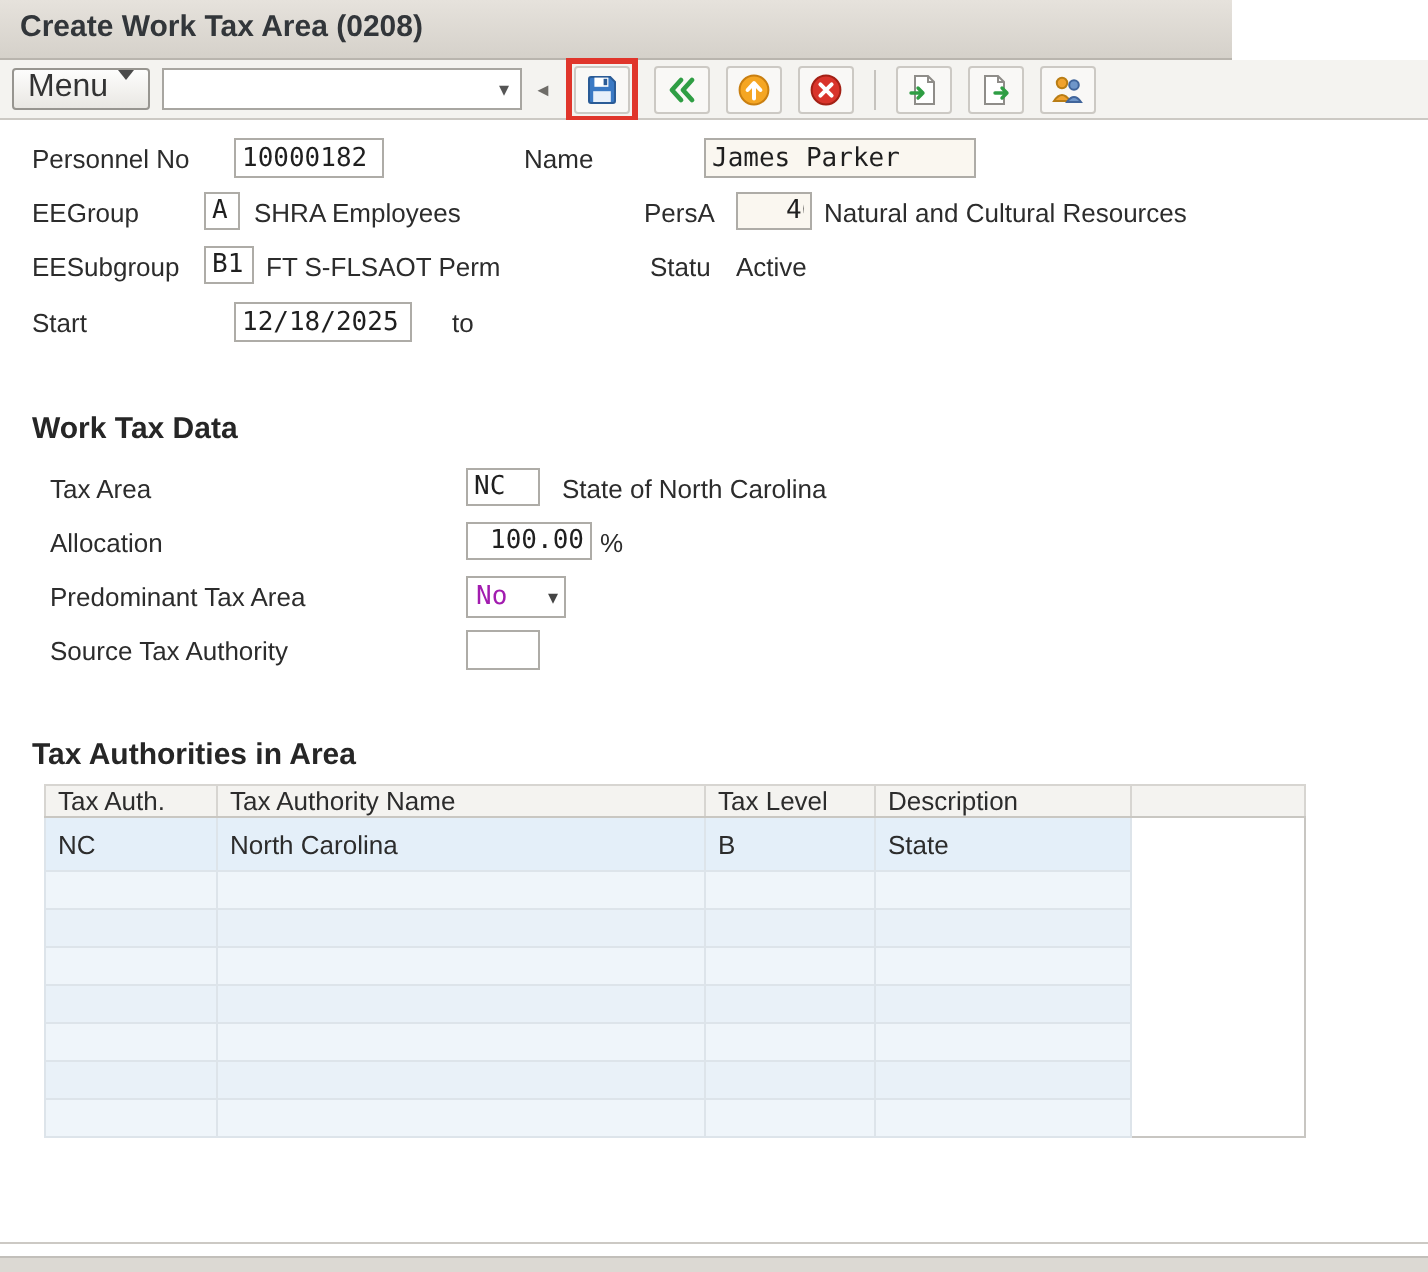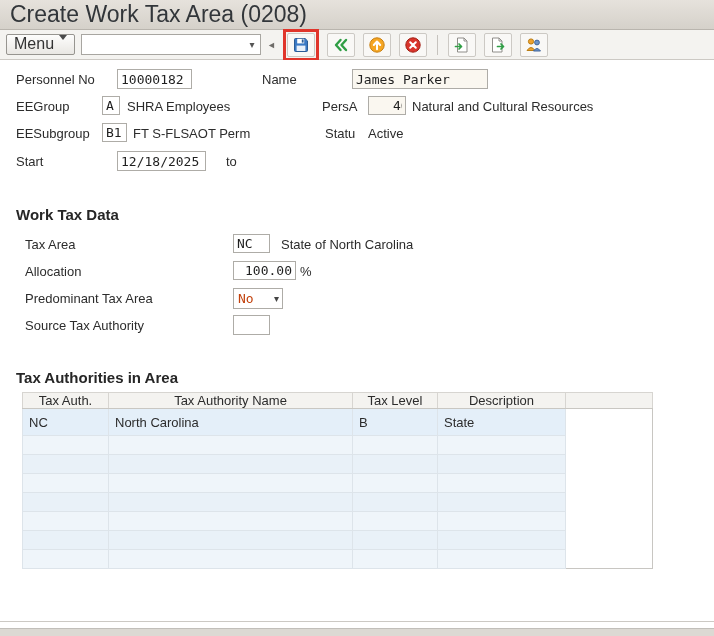--- a/index.html
+++ b/index.html
@@ -1,21 +1,21 @@
 <!DOCTYPE html>
 <html><head>
 <meta charset="utf-8">
 <style>
   * { margin:0; padding:0; box-sizing:border-box; }
   body { font-family:"Liberation Sans", sans-serif; background:#fff; }
   .screen { position:relative; width:714px; height:636px; background:#fff; overflow:hidden; }
 
-  .titlebar { position:absolute; top:0; left:0; width:714px; height:30px;
+  .titlebar { position:absolute; top:0; left:0; width:616px; height:30px;
     background:linear-gradient(#e6e2dc,#d5d1ca); border-bottom:1px solid #b9b5ae;
-    font-size:23px; font-weight:normal; color:#32363a; line-height:28px; padding-left:10px; }
+    font-size:15px; font-weight:bold; color:#32363a; line-height:28px; padding-left:10px; }
 
   .toolbar { position:absolute; top:30px; left:0; width:714px; height:30px;
     background:#f4f3f0; border-bottom:1px solid #ccc9c4; display:flex; align-items:center; padding:0 6px; }
   .menu-btn { display:inline-flex; gap:5px; height:21px; padding:0 7px;
     background:linear-gradient(#fdfdfc,#e9e7e3); border:1px solid #979590; border-radius:2px;
     font-family:inherit; font-size:16px; color:#333; cursor:pointer; }
   .menu-caret { width:0; height:0; border-left:4px solid transparent; border-right:4px solid transparent; border-top:5px solid #4a4a4a; }
   .combo { display:inline-flex; align-items:center; height:21px; width:180px; background:#fff; border:1px solid #a8a6a1; margin-left:6px; }
   .combo-input { flex:1; min-width:0; border:none; outline:none; height:100%; font:12px "DejaVu Sans Mono", monospace; padding:0 4px; background:transparent; }
   .combo-arrow { width:16px; text-align:center; color:#555; font-size:10px; cursor:pointer; }
@@ -30,26 +30,26 @@
   .abs { position:absolute; }
   .label, .text { font-size:13px; color:#2c2c2c; white-space:nowrap; }
   .heading { font-size:15px; font-weight:bold; color:#262626; white-space:nowrap; }
   .field { height:20px; border:1px solid #aeaca7; background:#fff;
     font-family:"DejaVu Sans Mono", monospace; font-size:13px; color:#1f1f1f; padding:0 3px; outline:none; }
   .field.small { height:19px; }
   .field.display { background:#faf7f0; }
   .field.num { text-align:right; }
   .select { height:21px; border:1px solid #aeaca7; background:#fff; display:flex; align-items:center;
     justify-content:space-between; padding:0 3px 0 4px; cursor:pointer; }
-  .select-value { font-family:"DejaVu Sans Mono", monospace; font-size:13px; color:#c2410c; }
+  .select-value { font-family:"DejaVu Sans Mono", monospace; font-size:13px; color:#a21caf; }
   .select-arrow { font-size:10px; color:#444; }
 
   .tax-table { border-collapse:collapse; table-layout:fixed; font-size:13px; color:#2c2c2c; }
   .tax-table th { background:#f4f3f0; border:1px solid #d7d5d1; border-bottom:1px solid #c9c7c2;
-    font-weight:normal; text-align:center; padding:0 6px; height:15px; overflow:hidden; white-space:nowrap; }
+    font-weight:normal; text-align:left; padding:0 6px; height:15px; overflow:hidden; white-space:nowrap; }
   .tax-table td { border:1px solid #dde4ea; padding:0 6px; height:19px; overflow:hidden; white-space:nowrap; }
   .tax-table tr.data-row td { background:#e4eff9; height:27px; }
   .tax-table tr.empty-row td { background:#eff5fa; }
   .tax-table tr.empty-row:nth-child(odd) td { background:#e9f1f8; }
   .tax-table td.white-col { background:#fff !important; border-top:none; border-bottom:none;
     border-left:1px solid #c8c6c2; border-right:1px solid #c8c6c2; }
   .tax-table tr.data-row td.white-col { border-top:1px solid #c8c6c2; }
   .tax-table tr:last-child td.white-col { border-bottom:1px solid #c8c6c2; }
 
   .divider { border-top:1px solid #ccc9c4; height:0; }

